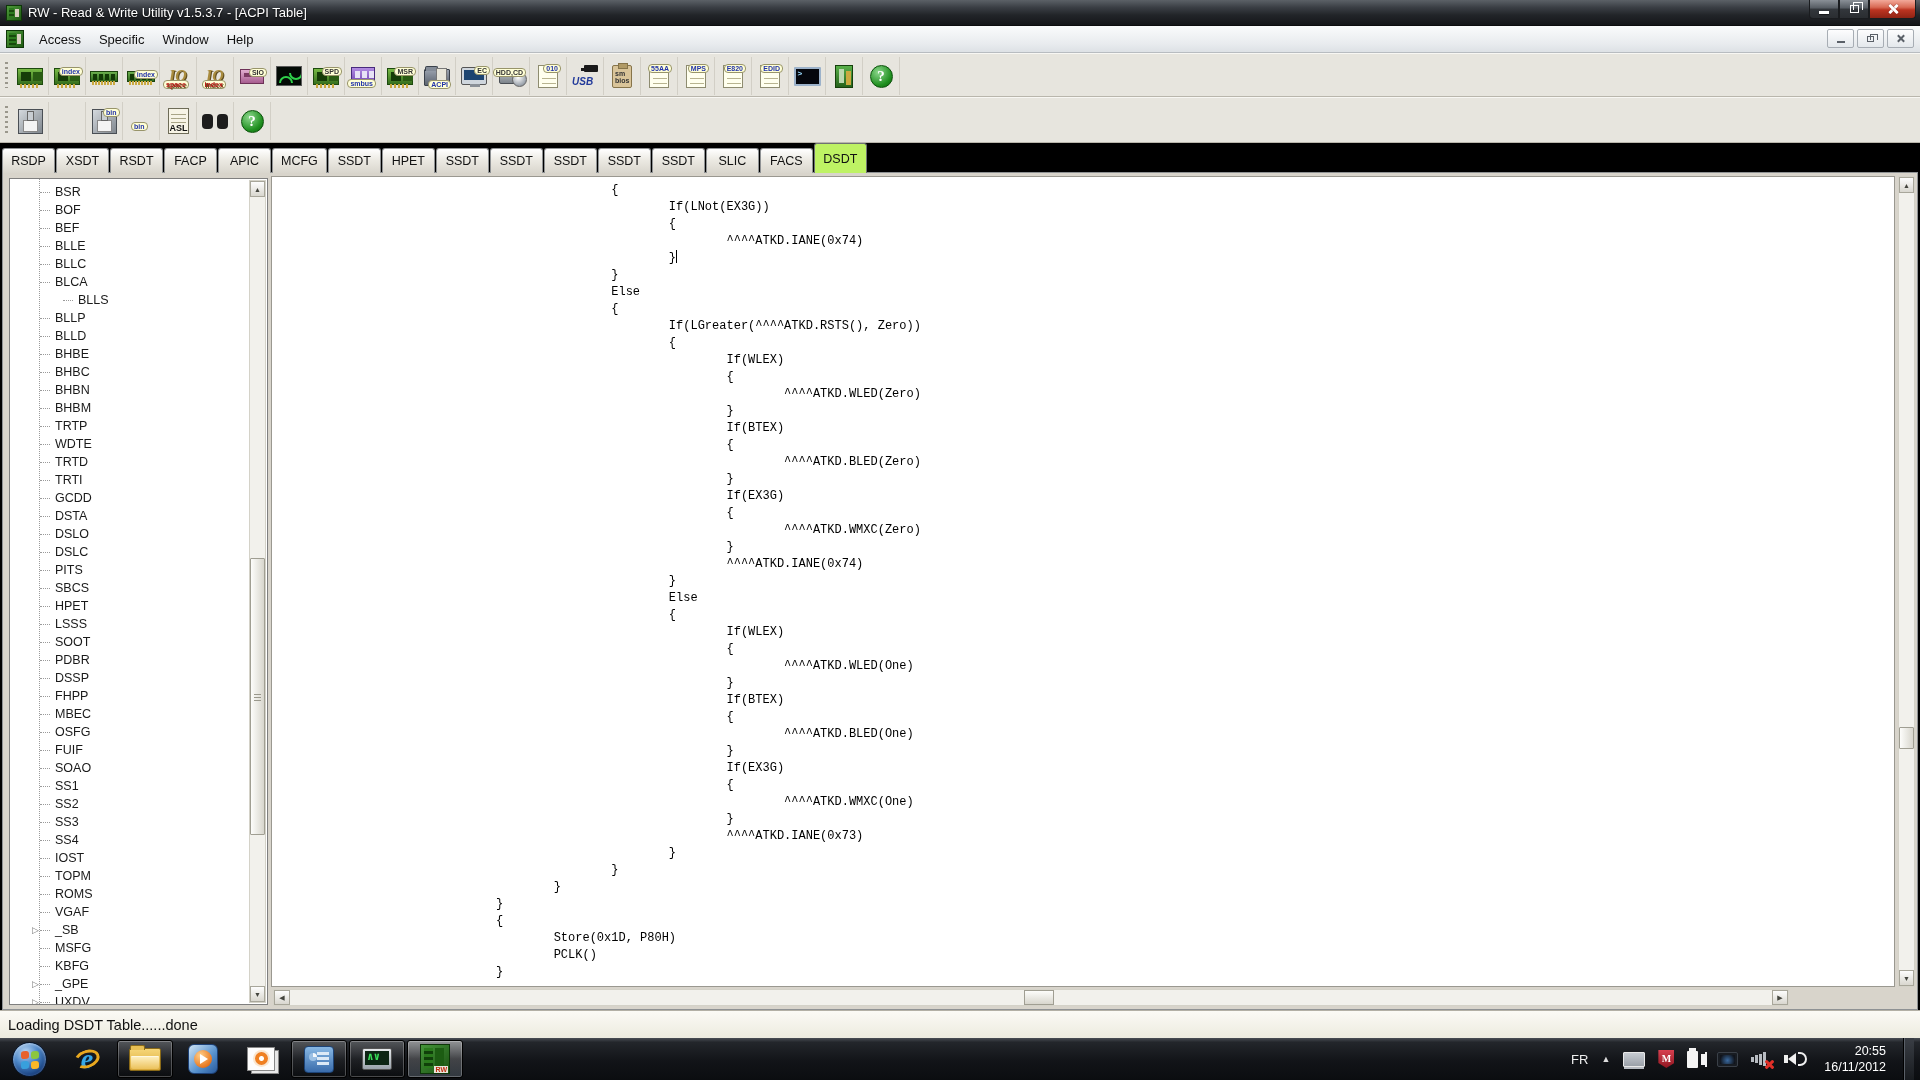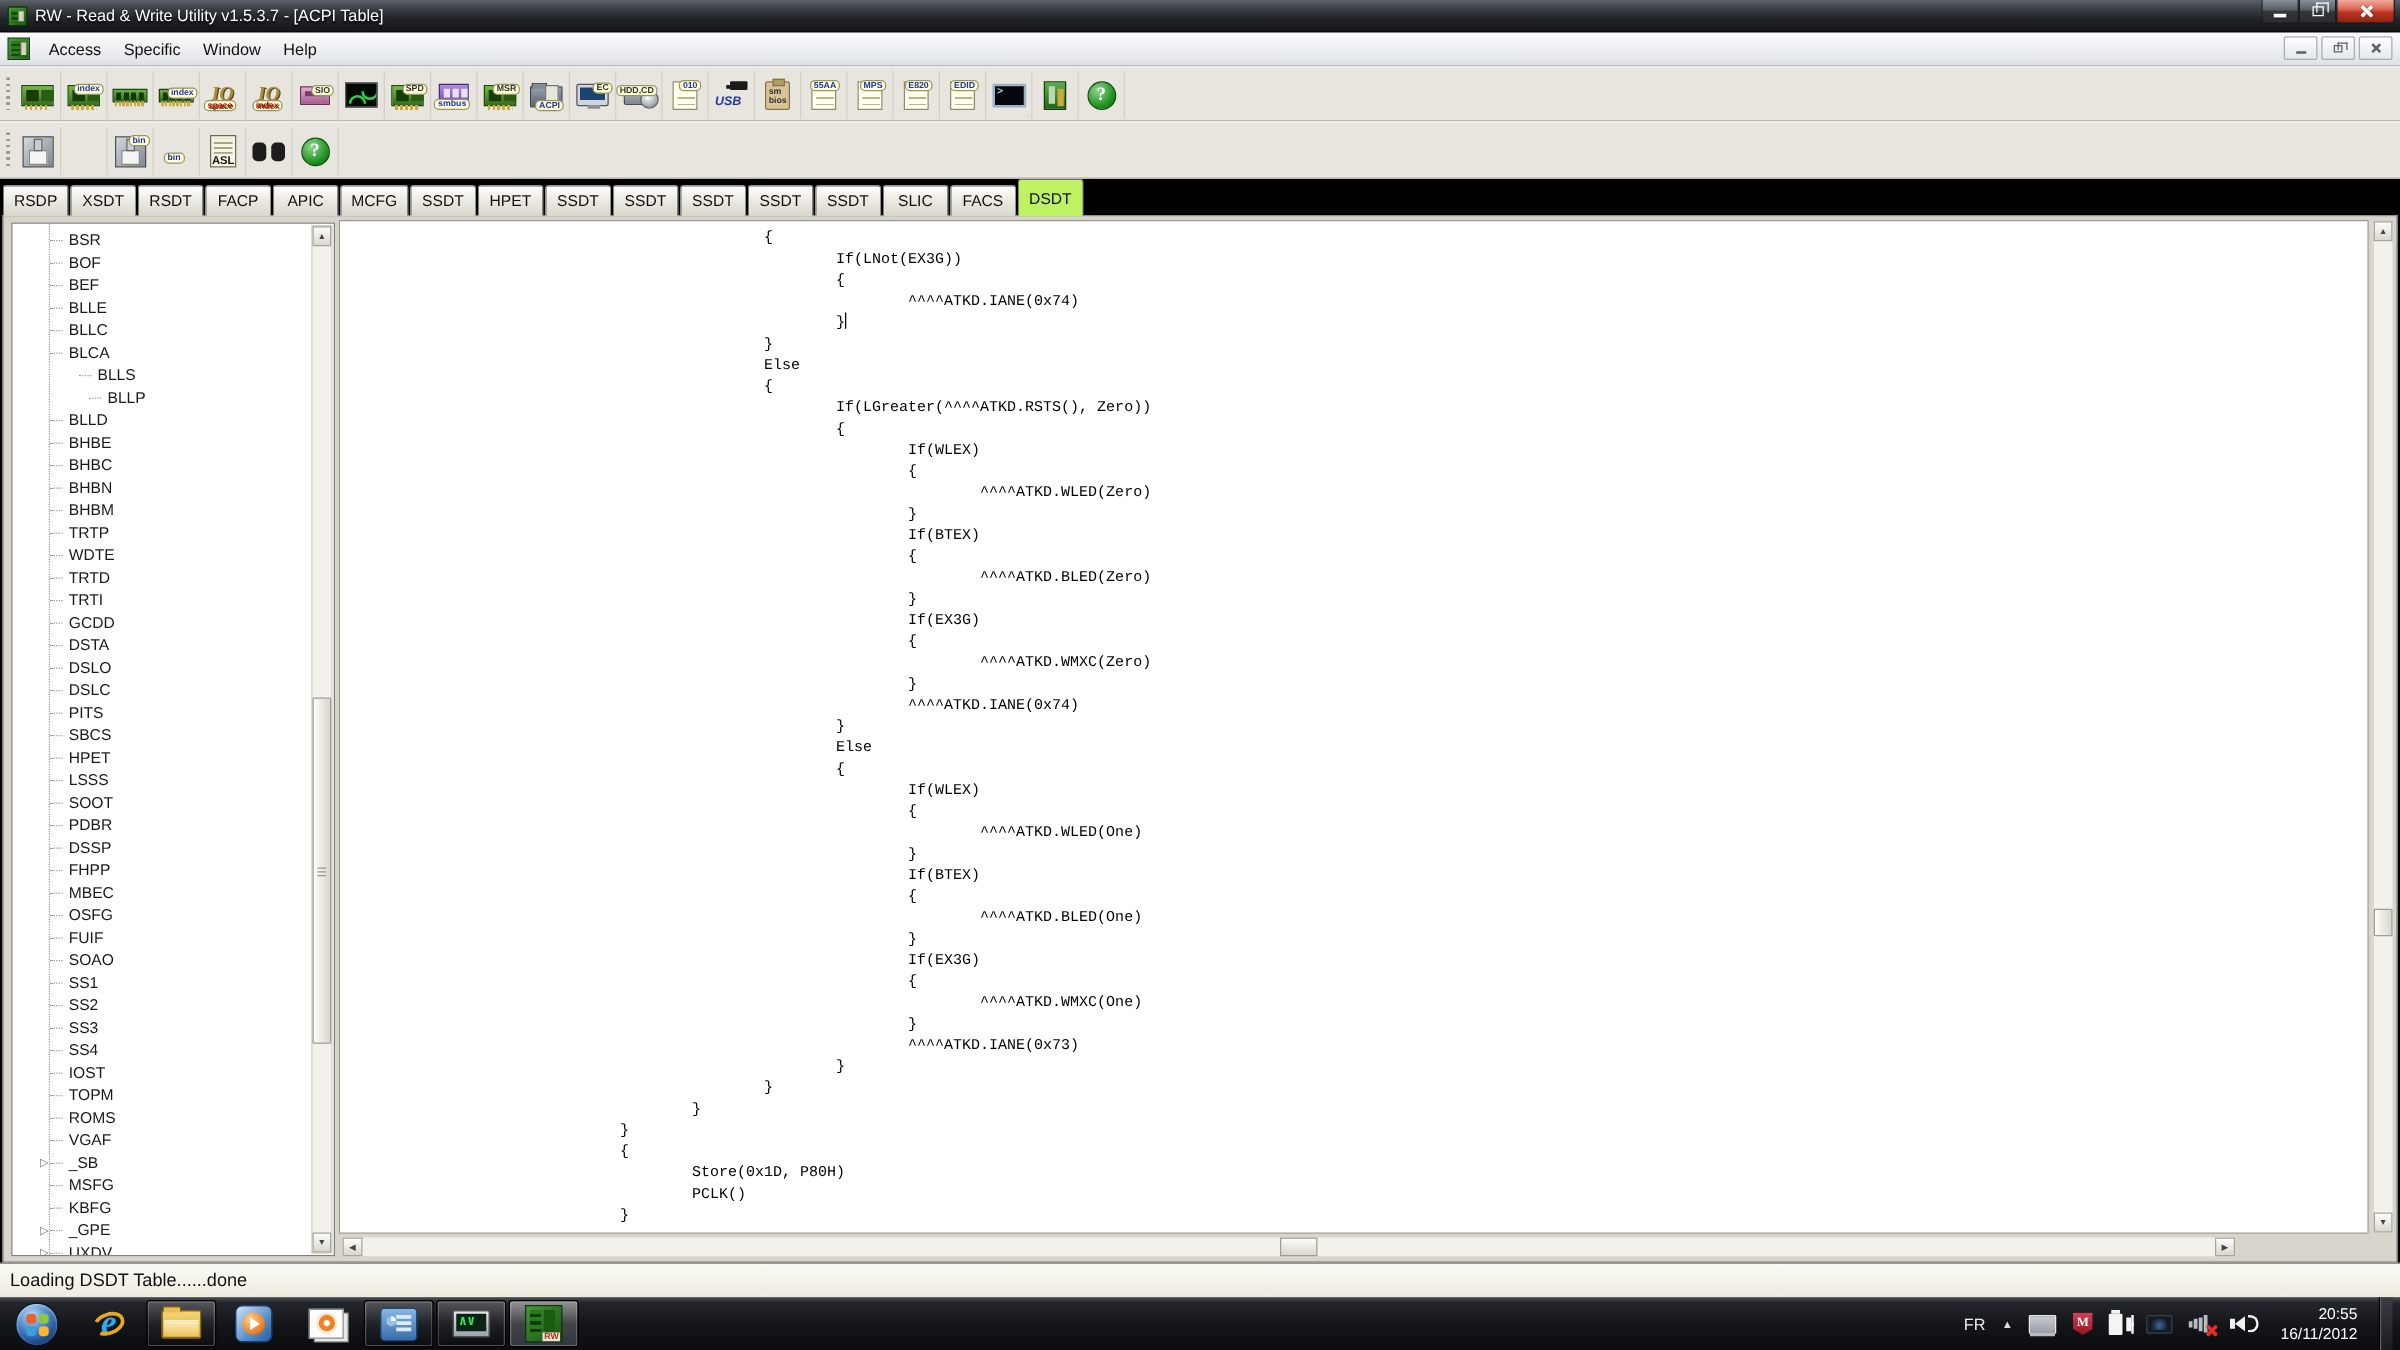--- a/index.html
+++ b/index.html
@@ -477,21 +477,21 @@
           <span class="lbl">BLLC</span>
         </div>
         <div class="trow" style="top: 94px;">
           <span class="dash"></span>
           <span class="lbl">BLCA</span>
         </div>
         <div class="trow" style="top: 112px; margin-left: 23px;">
           <span class="dash"></span>
           <span class="lbl">BLLS</span>
         </div>
-        <div class="trow" style="top: 130px; padding-left: 31px;">
+        <div class="trow" style="top: 130px;">
           <span class="dash"></span>
           <span class="lbl">BLLP</span>
         </div>
         <div class="trow" style="top: 148px;">
           <span class="dash"></span>
           <span class="lbl">BLLD</span>
         </div>
         <div class="trow" style="top: 166px;">
           <span class="dash"></span>
           <span class="lbl">BHBE</span>

